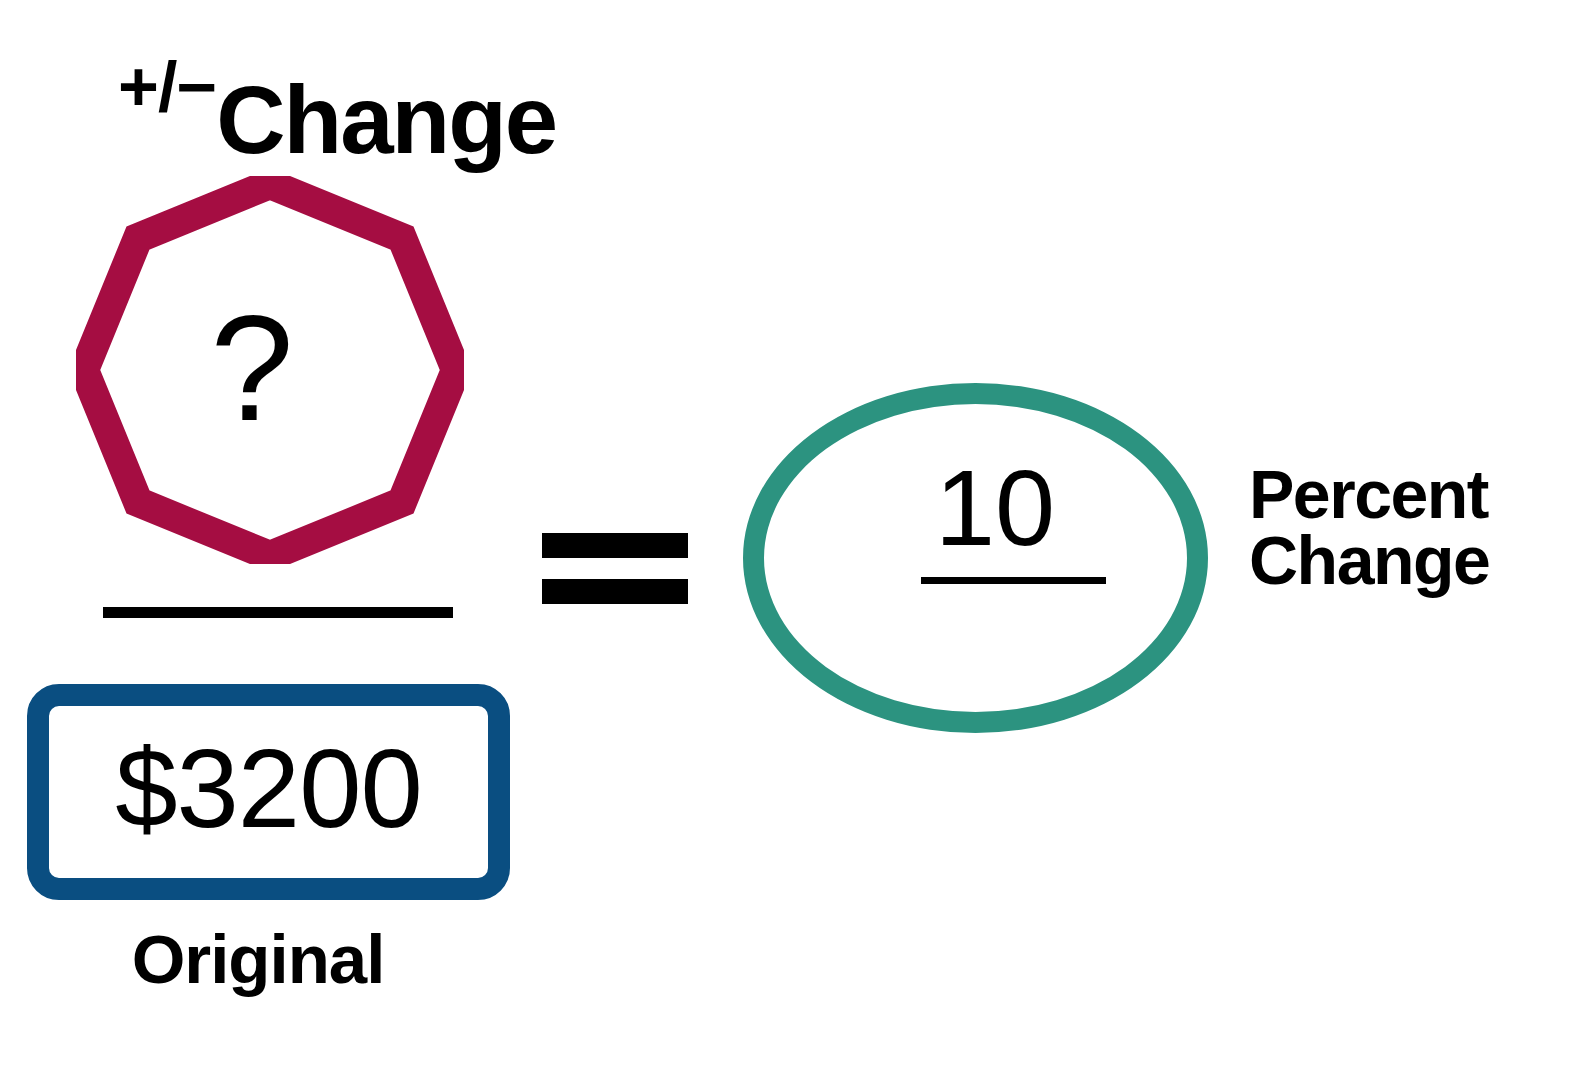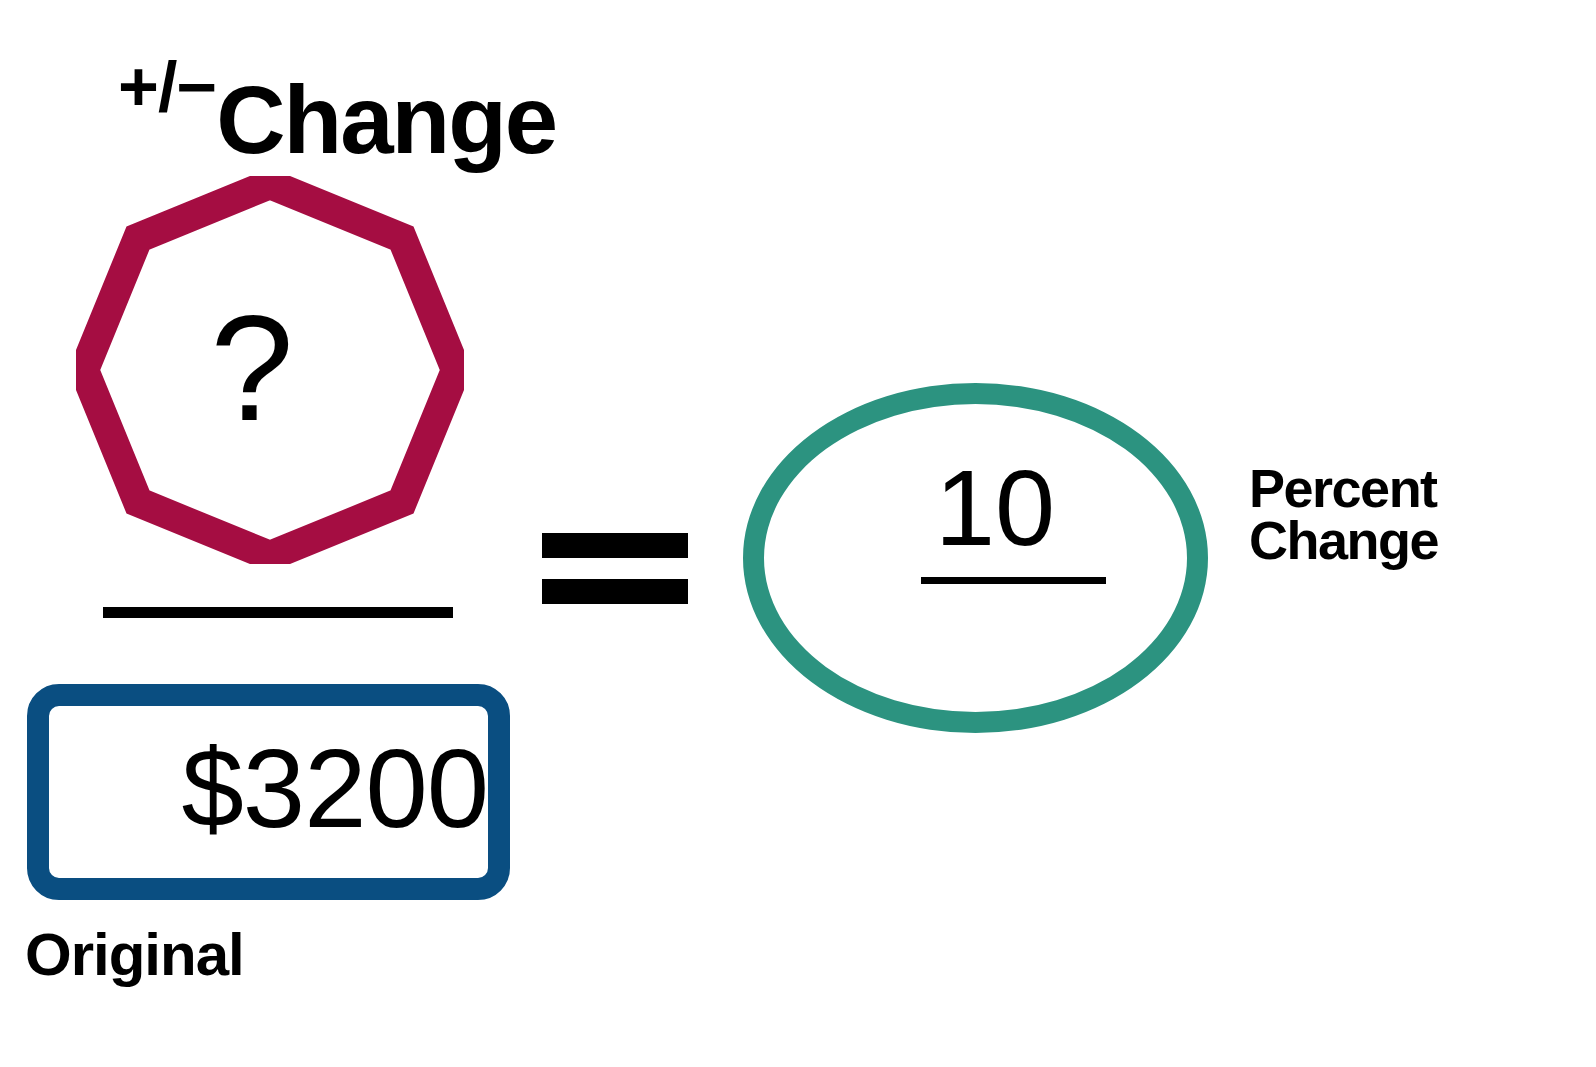--- a/index.html
+++ b/index.html
@@ -80,41 +80,40 @@
     left: 27px;
     top: 684px;
     width: 483px;
     height: 216px;
     box-sizing: border-box;
     border: 22px solid #0A4E81;
     border-radius: 32px;
     background: #ffffff;
     display: flex;
     align-items: center;
-    justify-content: flex-end;
+    justify-content: center;
   }
   .original-box .amount {
     font-size: 112px;
     font-weight: 400;
     line-height: 1;
     letter-spacing: -1px;
     padding-bottom: 6px;
   }
 
   .original-label {
     position: absolute;
     left: 0px;
     top: 925px;
     width: 516px;
-    text-align: left;
-    font-size: 60px;
+    text-align: center;
+    font-size: 69px;
     font-weight: 700;
     letter-spacing: -1px;
     line-height: 1;
-    padding-left: 25px;
   }
 
   
 
   .equals {
     position: absolute;
     left: 542px;
     top: 533px;
   }
   .equals .bar {
@@ -159,21 +158,21 @@
     height: 7px;
     background: #000000;
     margin: 10px 0 8px auto;
     margin-right: 2px;
   }
 
   .percent-change-label {
     position: absolute;
     left: 1249px;
     top: 462px;
-    font-size: 54px;
+    font-size: 68px;
     font-weight: 700;
     line-height: 0.97;
     letter-spacing: -1.5px;
     white-space: nowrap;
   }
 </style>
 </head>
 <body>
 
 <div id="stage">

